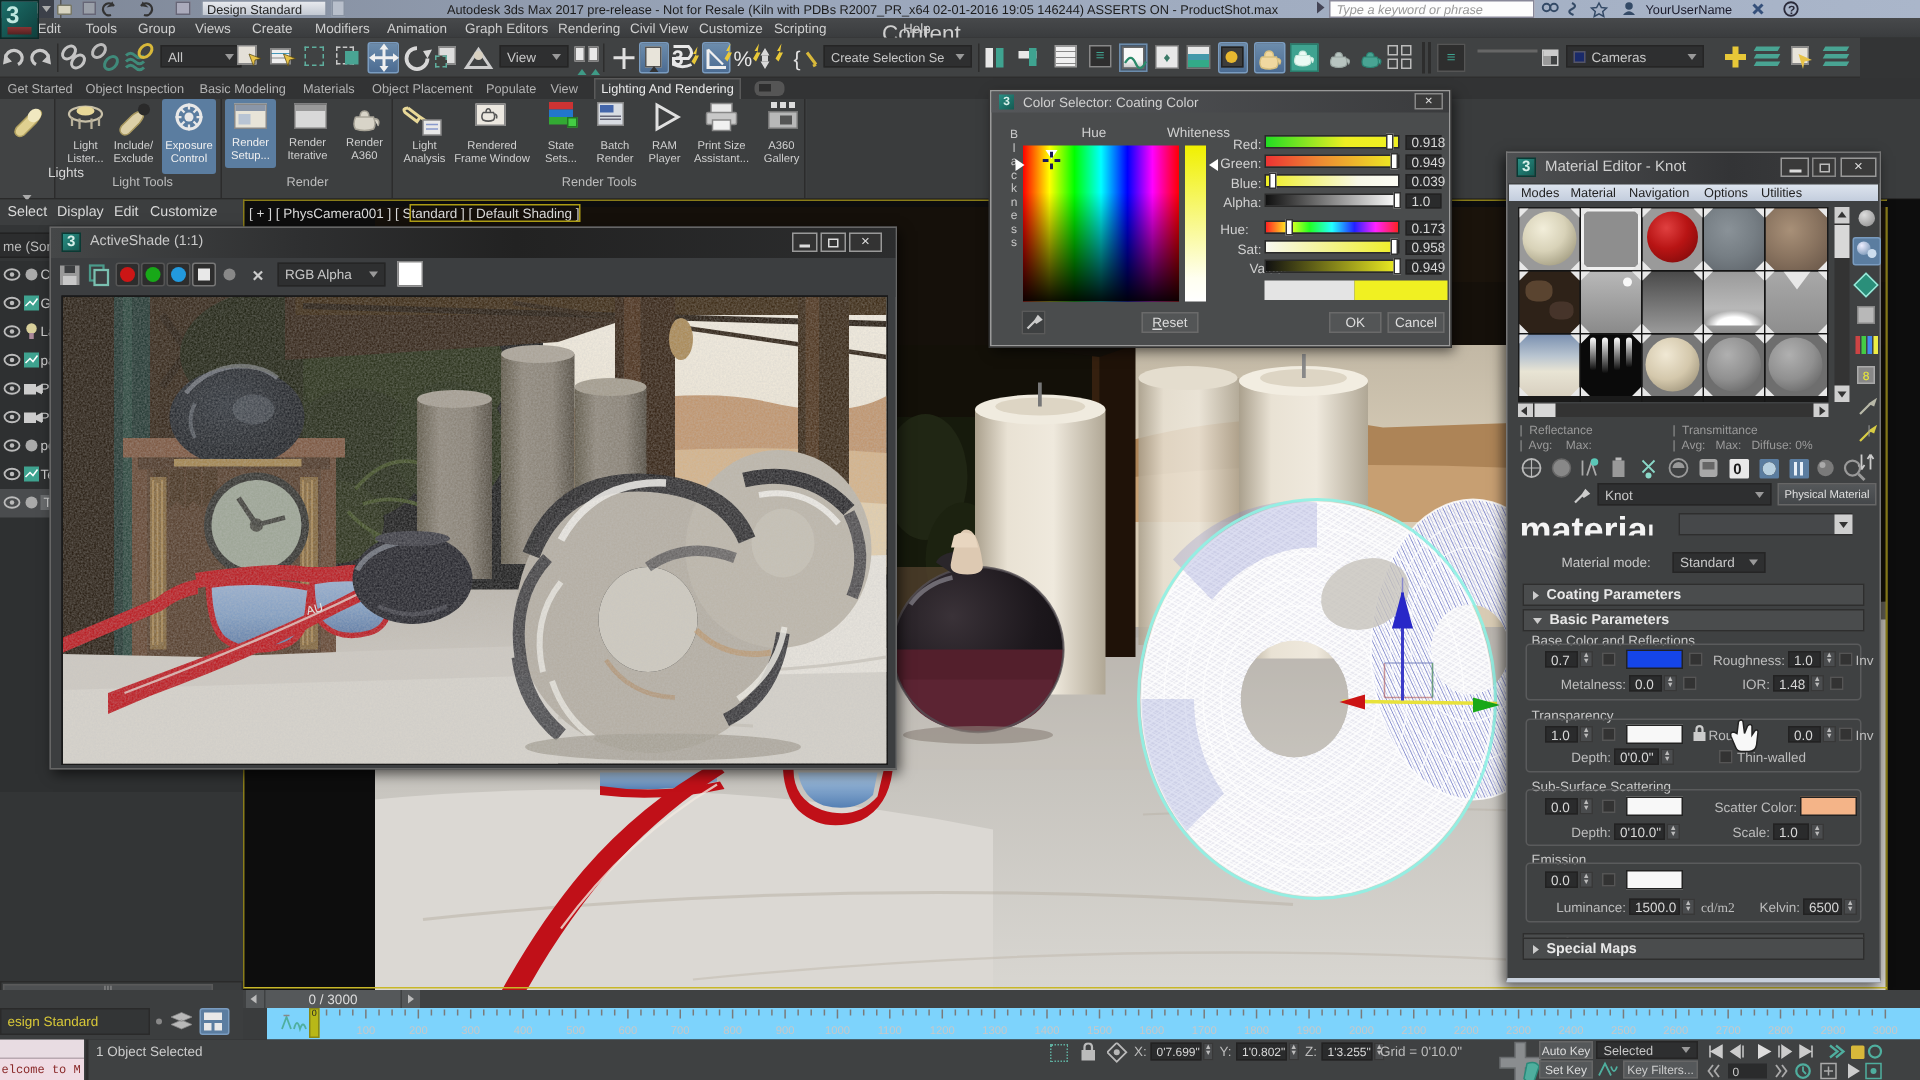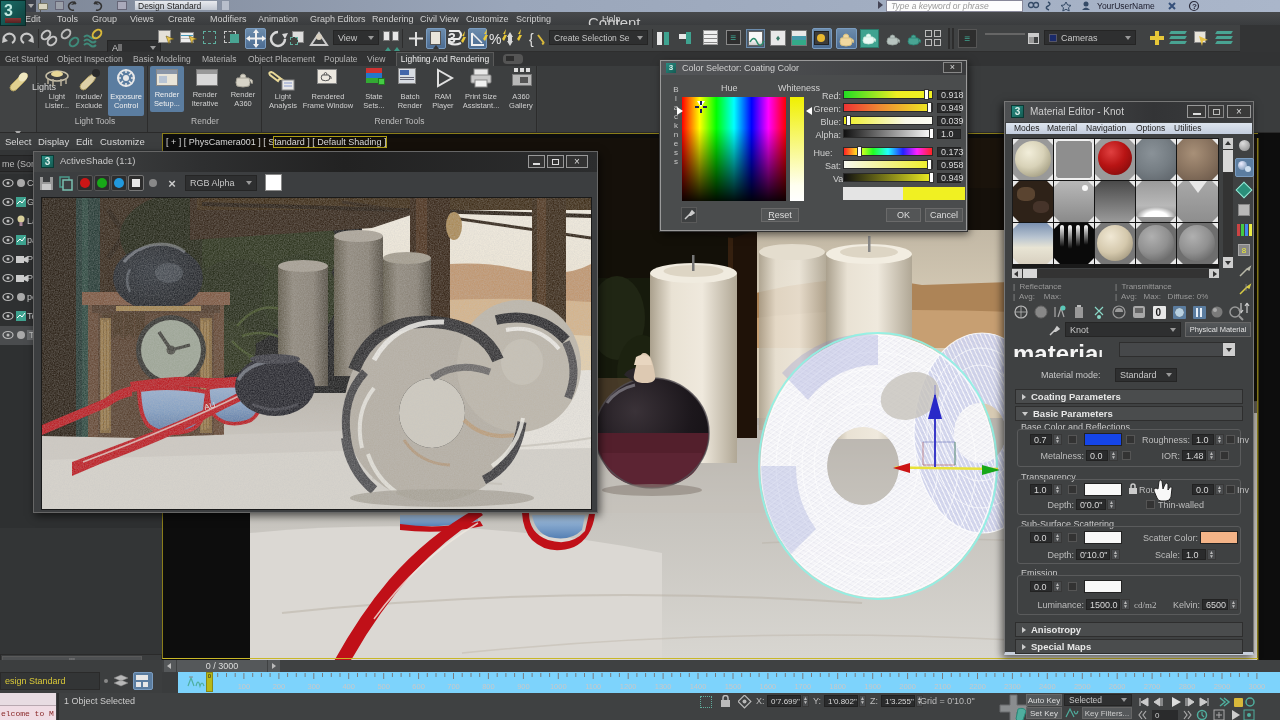--- a/index.html
+++ b/index.html
@@ -39,20 +39,21 @@
     <path d="M28 4 l5 1 -4 -4 z" fill="#333"></path>
   </svg>
   <div class="abs" style="left:84px;top:4px;"><span class="td" style="border-top-color:#333;border-top-width:3px;"></span></div>
   <div class="abs" style="left:107px;top:4px;"><span class="td" style="border-top-color:#333;border-top-width:3px;"></span></div>
   <div class="abs" style="left:117px;top:1px;width:10px;height:9px;background:#aab;border:1px solid #667;"></div>
   <div class="abs" style="left:134px;top:0;width:84px;height:11px;background:linear-gradient(#e8eaee,#c2c8d2);border:1px solid #8892a2;color:#222;font-size:8.5px;padding:0 3px;">Design Standard</div>
   <div class="abs" style="left:209px;top:4px;"><span class="td" style="border-top-color:#444;"></span></div>
   <div class="abs" style="left:221px;top:0;width:9px;height:11px;background:#b8bfcb;border:1px solid #8892a2;"></div>
   <div class="abs" style="left:223px;top:4px;"><span class="td" style="border-top-color:#333;"></span></div>
 
+  <div class="abs" style="left:280px;top:1px;width:590px;text-align:center;color:#1c1c1c;font-size:8.5px;white-space:nowrap;">Autodesk 3ds Max 2017 pre-release - Not for Resale (Kiln with PDBs R2007_PR_x64 02-01-2016 19:05 146244) ASSERTS ON  -  ProductShot.max</div>
 
   <div class="abs" style="left:886px;top:0;width:137px;height:12px;background:#fdfdfd;border:1px solid #889;color:#999;font-size:8.5px;font-style:italic;padding:0 4px;">Type a keyword or phrase</div>
   <div class="abs" style="left:878px;top:1px;width:0;height:0;border-top:4px solid transparent;border-bottom:4px solid transparent;border-left:5px solid #445;"></div>
   <svg width="180" height="12" style="position:absolute;left:1026px;top:0;">
     <circle cx="5" cy="5" r="2.5" fill="none" stroke="#344a66" stroke-width="1.3"></circle>
     <circle cx="10" cy="5" r="2.5" fill="none" stroke="#344a66" stroke-width="1.3"></circle>
     <path d="M22 2 q4 2 0 4 q-4 2 1 4" stroke="#344a66" stroke-width="1.4" fill="none"></path>
     <path d="M40 2 l1.6 3 3.4 0.4 -2.5 2.3 0.7 3.3 -3.2 -1.7 -3.2 1.7 0.7 -3.3 -2.5 -2.3 3.4 -0.4 z" fill="none" stroke="#344a66" stroke-width="1"></path>
     <circle cx="60" cy="4" r="2.5" fill="#344a66"></circle>
     <path d="M56 10 q4 -5 8 0 z" fill="#344a66"></path>
@@ -129,21 +130,21 @@
     <path d="M508 12 h4 v4 h-4 z" fill="#d8d8d8"></path>
     <text x="529" y="19" fill="#e0e0e0" font-size="14" font-family="Liberation Sans">{</text>
     <path d="M538 10 l6 8 M544 18 l-2 1 z" stroke="#d8b83a" stroke-width="2"></path>
 
     <path d="M461 16 l3 -5 -2 0 3 -5 -1 6 2 0 -3 6 z" fill="#e8c838"></path>
     <path d="M483 14 l3 -5 -2 0 3 -5 -1 6 2 0 -3 6 z" fill="#e8c838"></path>
     <path d="M502 14 l3 -5 -2 0 3 -5 -1 6 2 0 -3 6 z" fill="#e8c838"></path>
     <path d="M517 14 l3 -5 -2 0 3 -5 -1 6 2 0 -3 6 z" fill="#e8c838"></path>
   </svg>
   <div class="abs" style="left:38px;top:4px;width:1px;height:19px;background:#2d2d2d;"></div>
-  <div class="dd" style="left:107px;top:15px;width:54px;height:15px;">All</div>
+  <div class="dd" style="left:107px;top:5px;width:54px;height:15px;">All</div>
   <div class="abs" style="left:158px;top:5px;width:13px;height:13px;background:#e4e0d8;border:1px solid #888;"></div>
   <div class="abs" style="left:180px;top:7px;width:14px;height:11px;background:linear-gradient(#eee 2px,#49b 2px,#49b 3px,#eee 3px,#eee 5px,#bbb 5px,#bbb 6px,#eee 6px);border:1px solid #888;"></div>
   <div class="abs" style="left:203px;top:6px;width:13px;height:13px;border:1.5px dashed #5fae9e;"></div>
   <div class="abs" style="left:224px;top:6px;width:12px;height:12px;border:1.5px dashed #c8c8c8;"></div>
   <div class="abs" style="left:230px;top:9px;width:9px;height:9px;background:#49a493;"></div>
   <div class="abs" style="left:245px;top:3px;width:21px;height:21px;background:linear-gradient(#6c8cac,#4c6c92);border:1px solid #7a9cc0;border-radius:2px;"></div>
   <div class="abs" style="left:292px;top:6px;width:12px;height:12px;background:#ddd;border:1px solid #888;"></div>
   <div class="abs" style="left:290px;top:12px;width:8px;height:8px;border:1.5px dashed #5fae9e;background:#40423f;"></div>
   <div class="dd" style="left:333px;top:5px;width:46px;height:15px;">View</div>
   <div class="abs" style="left:383px;top:6px;width:7px;height:10px;background:#e8e8e8;border:1px solid #777;"></div>
@@ -229,21 +230,21 @@
   <div class="abs" style="left:526px;top:5px;"><span class="td"></span></div>
 </div>
 
 <div class="abs" id="ribbon" style="left:0;top:66px;width:1280px;height:67px;background:#3d3f40;border-bottom:1px solid #2a2a2a;">
 
   <div class="abs" style="left:0;top:0;width:37px;height:66px;background:#414344;border-right:1px solid #2c2c2c;">
     <svg width="28" height="26" style="position:absolute;left:5px;top:3px;">
         <path d="M6 16 l8 -8 q6 -5 8 -3 q2 2 -3 8 l-8 8 q-3 2 -5 0 q-2 -2 0 -5 z" fill="#e0d090" stroke="#b0a060" stroke-width="1"></path>
         <ellipse cx="18" cy="8" rx="5" ry="4" fill="#f0e8c0" transform="rotate(-45 18 8)"></ellipse>
       </svg>
-    <div class="abs" style="left:0;top:16px;width:37px;text-align:center;color:#d8d8d8;font-size:9px;padding-left:32px;">Lights</div>
+    <div class="abs" style="left:0;top:44px;width:37px;text-align:center;color:#d8d8d8;font-size:9px;padding-left:32px;">Lights</div>
     <div class="abs" style="left:15px;top:55px;"><span class="td"></span></div>
   </div>
 
   <div class="abs" style="left:42px;top:0;width:106px;height:66px;border-right:1px solid #2c2c2c;">
     <svg width="28" height="24" style="position:absolute;left:1px;top:2px;">
         <ellipse cx="14" cy="8" rx="11" ry="5" fill="none" stroke="#c8c0a8" stroke-width="1.5"></ellipse>
         <ellipse cx="14" cy="6" rx="6" ry="3" fill="#e8d898"></ellipse>
         <path d="M5 10 v6 M10 11 v7 M18 11 v7 M23 10 v6" stroke="#b8b09a" stroke-width="1.5"></path>
       </svg>
     <div class="abs" style="left:-4px;top:26px;width:38px;text-align:center;color:#d0d0d0;font-size:7.5px;line-height:9px;">Light<br>Lister...</div>
@@ -1073,21 +1074,21 @@
     <div class="swatch" style="left:66px;top:4px;width:38px;height:13px;background:#f8f8f8;"></div>
     <div class="plabel" style="left:14px;top:24px;width:52px;">Luminance:</div>
     <div class="vbox" style="left:68px;top:23px;width:34px;height:11px;">1500.0</div>
       <div class="spin" style="left:103px;top:23px;height:11px;">▲<br>▼</div>
     <div class="abs" style="left:116px;top:24px;color:#bdbdbd;font-size:9px;font-family:Liberation Serif, serif;">cd/m2</div>
     <div class="plabel" style="left:140px;top:24px;width:42px;">Kelvin:</div>
     <div class="vbox" style="left:184px;top:23px;width:26px;height:11px;">6500</div>
       <div class="spin" style="left:211px;top:23px;height:11px;">▲<br>▼</div>
   </div>
   <div class="rollout" style="top:520px;">Anisotropy</div>
-  <div class="rollout" style="top:537px;">Special Maps</div>
+  <div class="rollout" style="top:523px;">Special Maps</div>
 
   <svg width="22" height="24" style="position:absolute;left:146px;top:377px;z-index:99;">
     <path d="M8 2 q2 -2 3 0 l1 8 2 -5 q2 -2 3 0 l0 6 2 -3 q2 -1 2 1 l-1 9 q-1 4 -5 4 l-5 0 q-3 0 -4 -3 l-3 -7 q-1 -3 2 -3 l2 1 z" fill="#f8f8f8" stroke="#222" stroke-width="1"></path>
   </svg>
 </div>
 
 <div class="abs" id="timeline" style="left:162px;top:660px;width:1118px;height:33px;background:#3a3c3d;">
 
   <div class="abs" style="left:0;top:0;width:1118px;height:12px;background:#3f4142;"></div>
   <div class="abs" style="left:2px;top:0;width:12px;height:12px;background:#55585a;">

